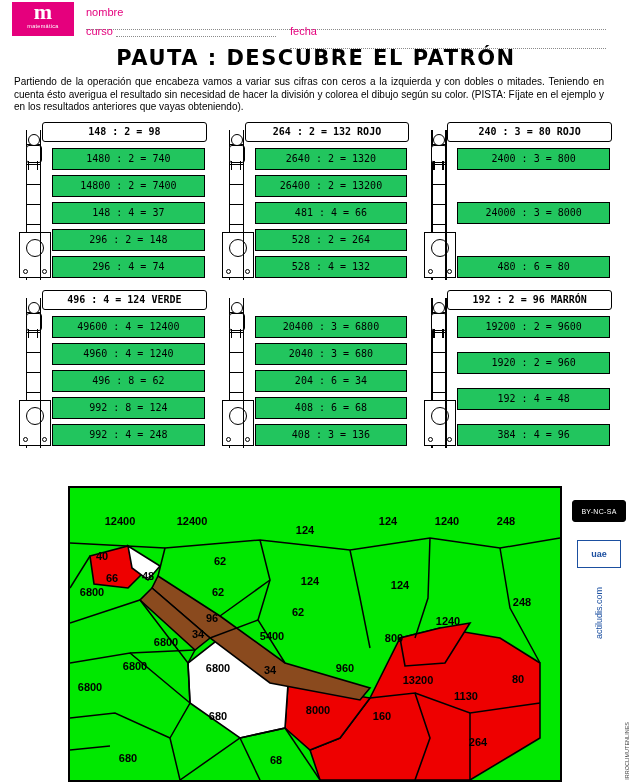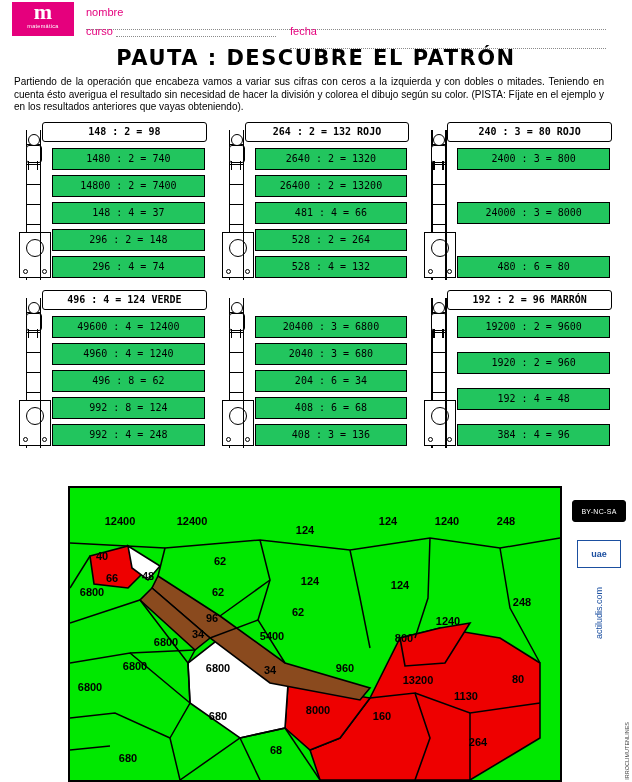--- a/index.html
+++ b/index.html
@@ -384,34 +384,34 @@
   <div class="num" style="left:22px;top:104px">6800</div>
   <div class="num" style="left:148px;top:104px">62</div>
   <div class="num" style="left:240px;top:93px">124</div>
   <div class="num" style="left:330px;top:97px">124</div>
   <div class="num" style="left:452px;top:114px">248</div>
   <div class="num" style="left:228px;top:124px">62</div>
   <div class="num" style="left:142px;top:130px">96</div>
   <div class="num" style="left:378px;top:133px">1240</div>
   <div class="num" style="left:128px;top:146px">34</div>
   <div class="num" style="left:202px;top:148px">5400</div>
-  <div class="num" style="left:334px;top:150px">800</div>
+  <div class="num" style="left:324px;top:150px">800</div>
   <div class="num" style="left:96px;top:154px">6800</div>
   <div class="num" style="left:65px;top:178px">6800</div>
   <div class="num" style="left:148px;top:180px">6800</div>
   <div class="num" style="left:200px;top:182px">34</div>
   <div class="num" style="left:275px;top:180px">960</div>
   <div class="num" style="left:448px;top:191px">80</div>
   <div class="num" style="left:20px;top:199px">6800</div>
   <div class="num" style="left:348px;top:192px">13200</div>
   <div class="num" style="left:396px;top:208px">1130</div>
   <div class="num" style="left:148px;top:228px">680</div>
   <div class="num" style="left:248px;top:222px">8000</div>
   <div class="num" style="left:312px;top:228px">160</div>
-  <div class="num" style="left:206px;top:262px">68</div>
+  <div class="num" style="left:206px;top:272px">68</div>
   <div class="num" style="left:58px;top:270px">680</div>
   <div class="num" style="left:408px;top:254px">264</div>
 </div>
 
 <div class="side">
   <div class="cc">BY-NC-SA</div>
   <div class="uae">uae</div>
   <div class="actiludis">actiludis.com</div>
 </div>
 <div class="vert-note">IRROCLIMUTENLINES</div>

